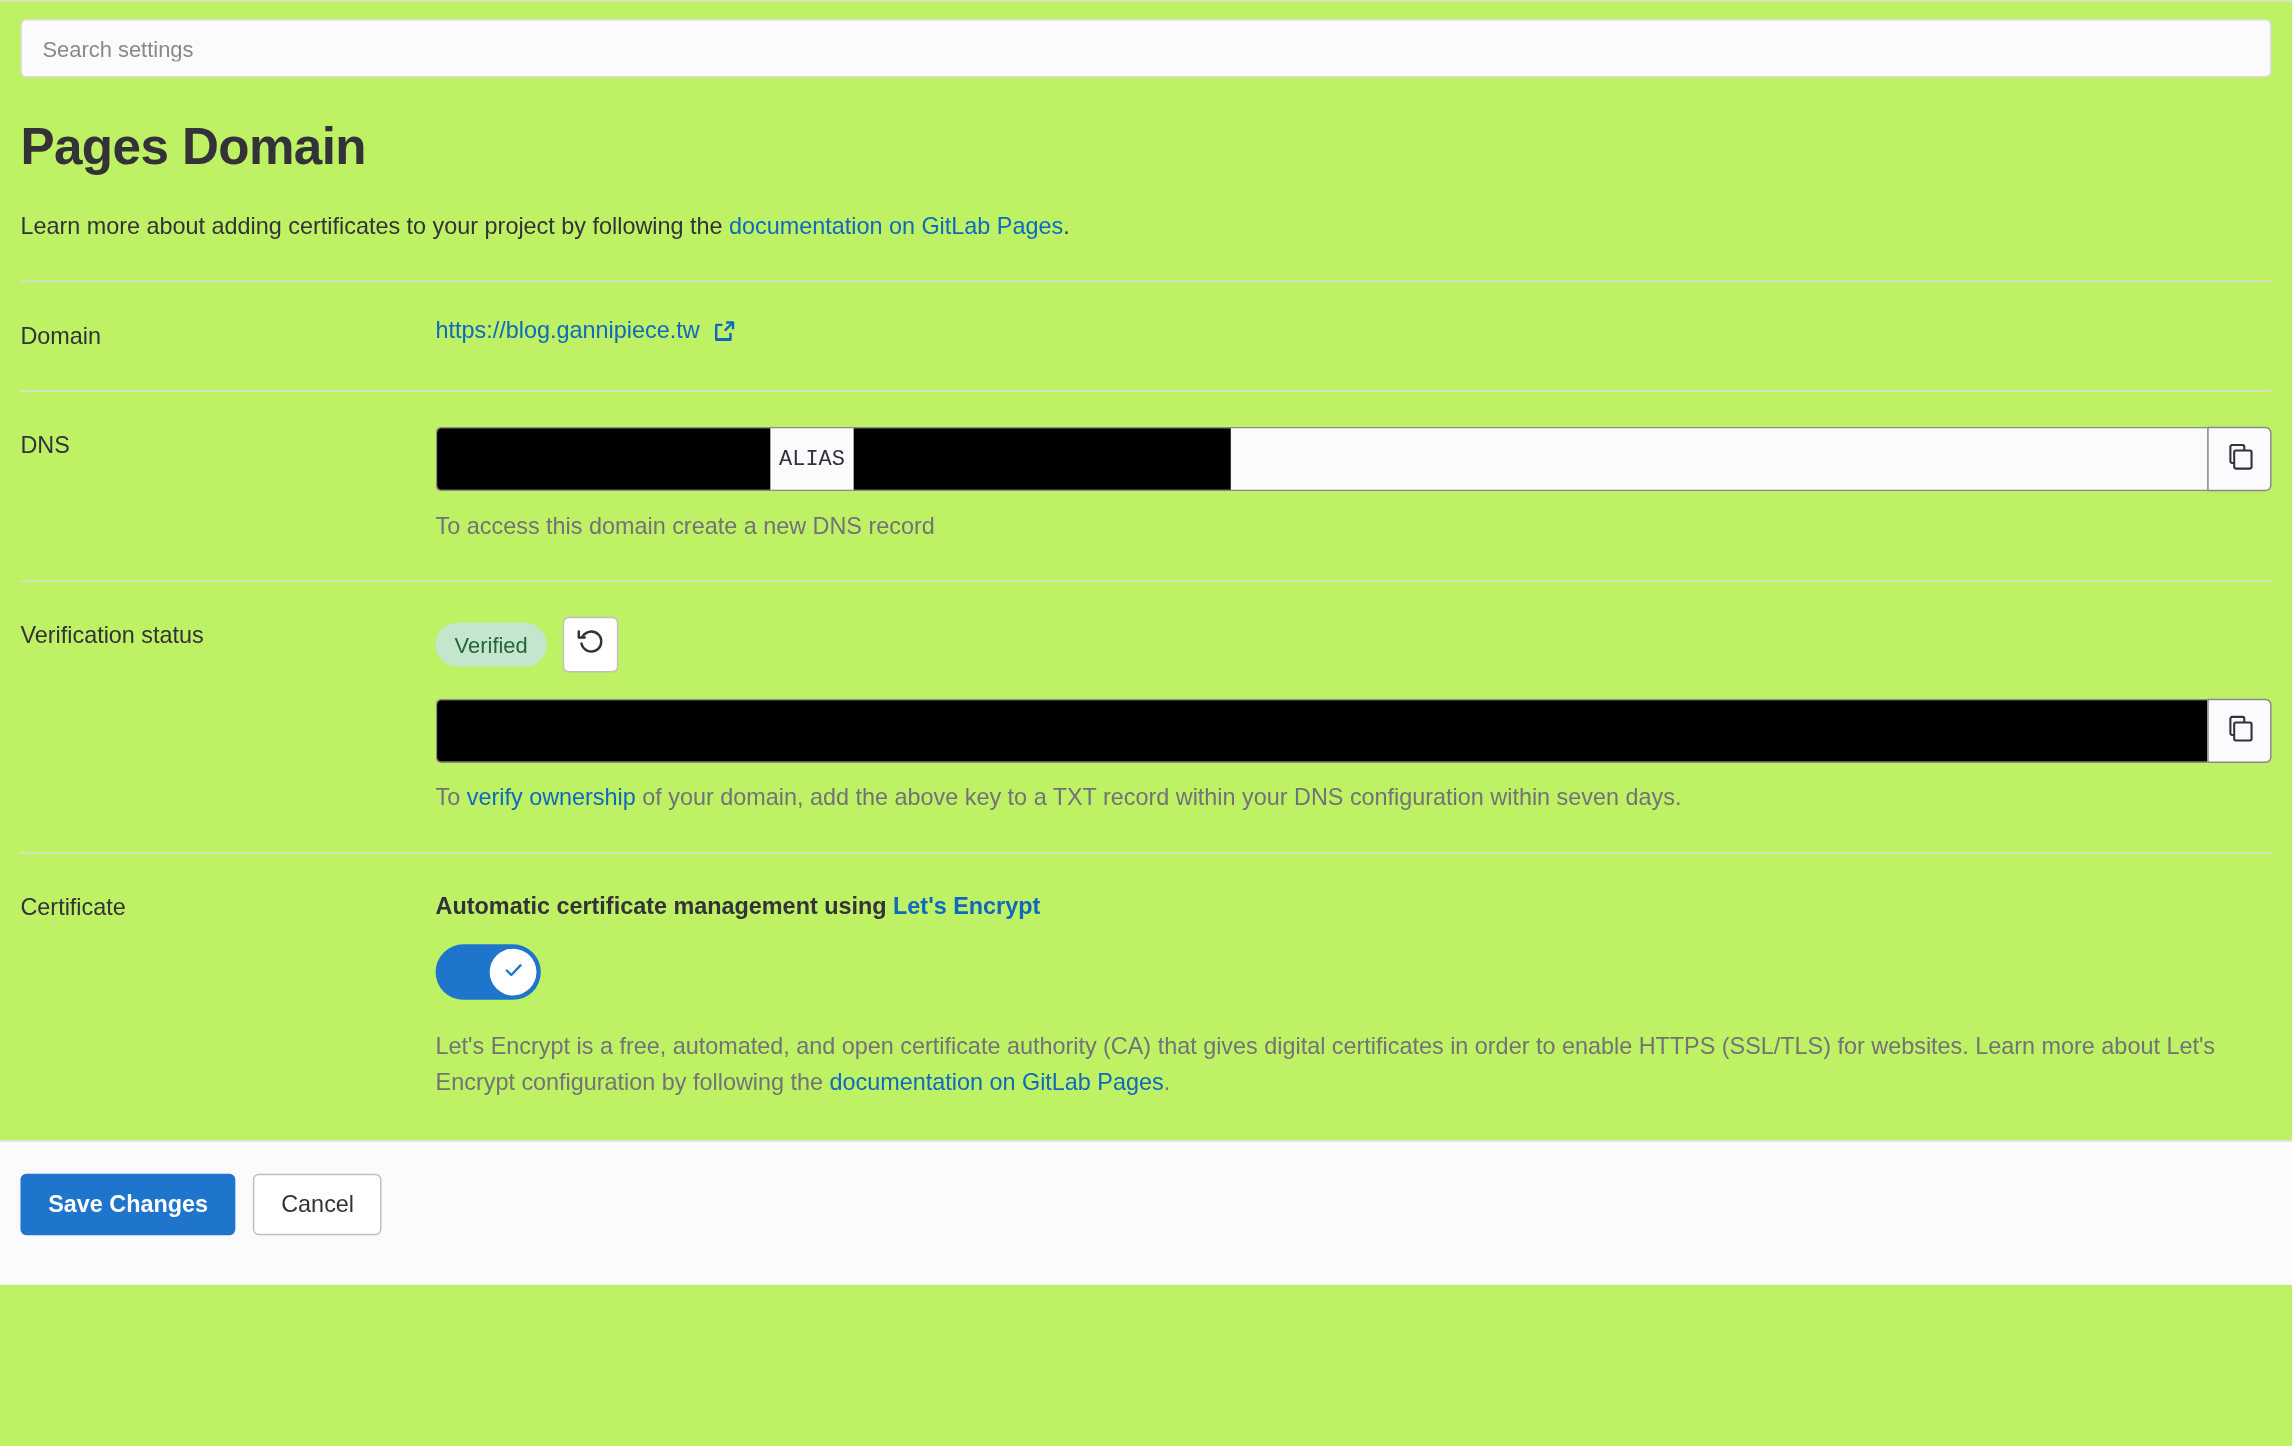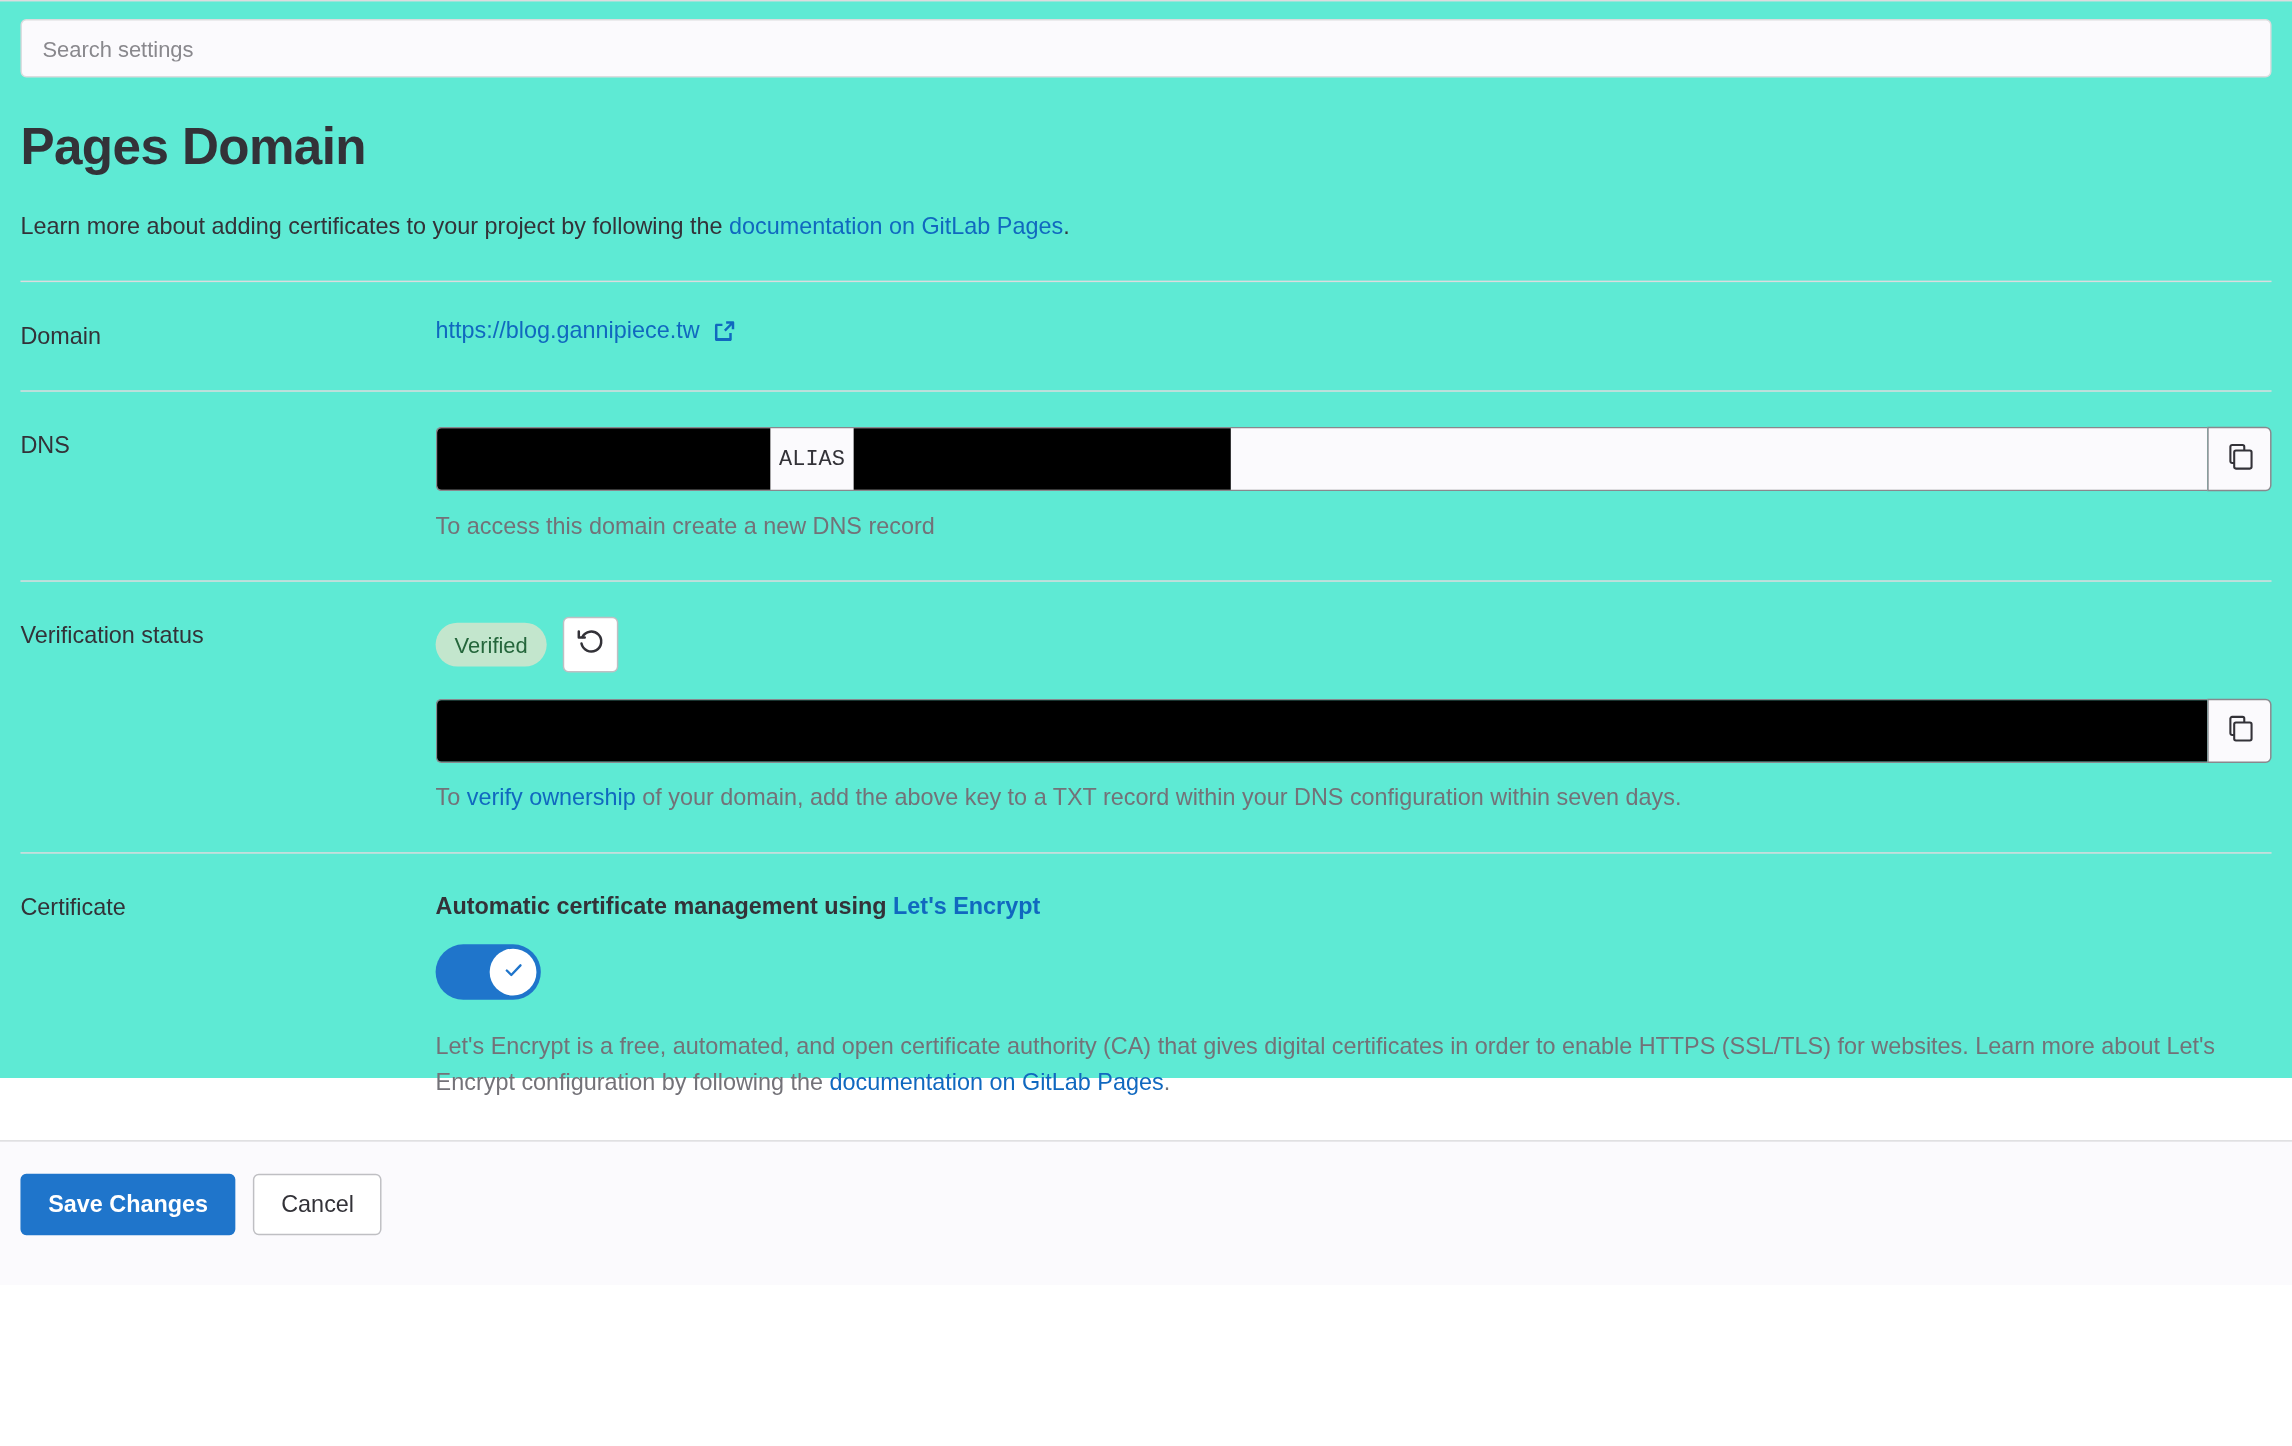--- a/index.html
+++ b/index.html
@@ -12,23 +12,23 @@
     overflow: hidden;
   }
   body {
     font-family: "Liberation Sans", sans-serif;
     color: #333238;
     -webkit-font-smoothing: antialiased;
   }
 
   .page {
     width: 2292px;
-    height: 1078px;
+    height: 1446px;
     position: relative;
-    background: #5eead4;
+    background: #bef264;
   }
 
   
   .scaler {
     width: 1568px;
     transform: scale(1.46173);
     transform-origin: 0 0;
   }
 
   .top-rule {

